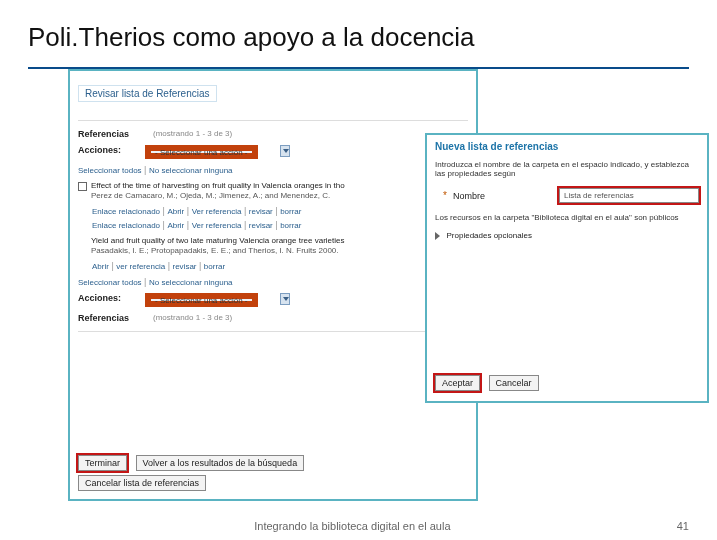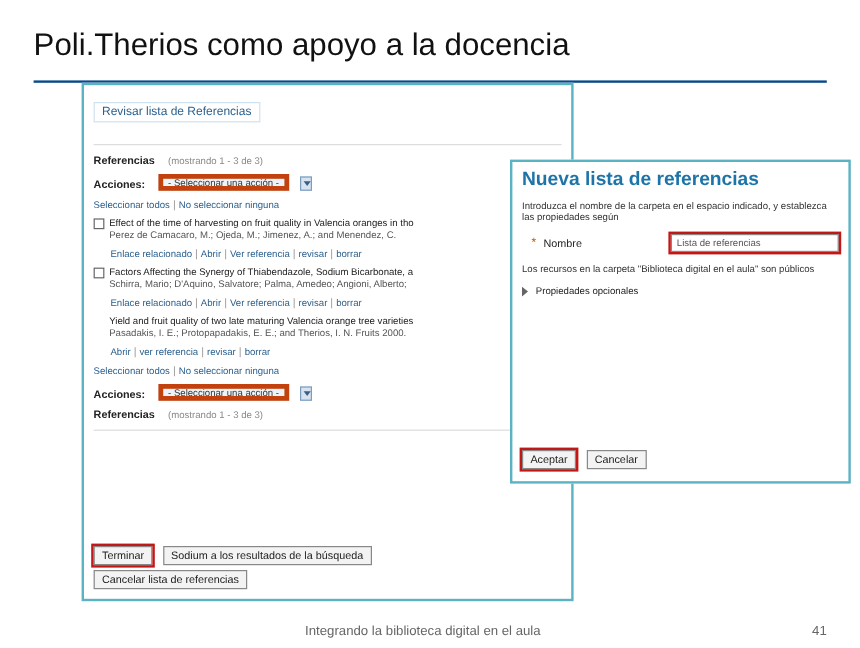--- a/index.html
+++ b/index.html
@@ -49,44 +49,44 @@
   .revisar {
     display:inline-block;
     border:1px solid #cfe2ef;
     background:#fff;
     color:#2b5f8d;
     font-size:10px;
     padding:2px 6px;
     margin-bottom:10px;
   }
   .sep { height:1px; background:#ddd; margin:8px 0; }
-  .row { display:flex; align-items:flex-end; gap:7px; }
+  .row { display:flex; align-items:flex-start; gap:20px; }
   .label { font-weight:bold; font-size:9px; margin-right:4px;}
   .muted { color:#888; font-size:8px; }
   .link { color:#2b5f8d; font-size:8px; }
   .select {
-    border:4px solid #c2410c; height:14px; font-size:8px;
+    border:6px solid #c2410c; height:14px; font-size:8px;
     background:#eef3f8; display:inline-flex; align-items:center;
     padding:0 4px; color:#333;
   }
   .dd-arrow { width:10px;height:12px;border:1px solid #7c9dc0;background:#d7e3ef;display:inline-block;position:relative;margin-left:2px;}
   .dd-arrow::after{content:"";position:absolute;left:2px;top:3px;border-left:3px solid transparent;border-right:3px solid transparent;border-top:4px solid #3a5f86;}
   .checkbox { width:9px;height:9px;border:1px solid #666;display:inline-block;flex:none;margin-top:1px;}
   .ref-item { display:flex;gap:4px;margin:6px 0; }
   .ref-text { font-size:8px; line-height:1.25; color:#222;}
   .auth { color:#555; font-size:8px;}
   .actions { margin:2px 0 4px 14px; }
   .btns-row { position:absolute; left:8px; bottom:8px; }
   .btn {
     border:1px solid #888; background:#f3f3f3; font-size:9px;
     display:inline-flex;align-items:center; padding:2px 6px; margin-right:6px;
   }
   .btn-hl { outline:2px solid #c31616; outline-offset:0px; }
   
-  .r-title { color:#1d74a8; font-size:16px; font-weight:bold; display:block; margin-bottom:8px;}
+  .r-title { color:#1d74a8; font-size:10px; font-weight:bold; display:block; margin-bottom:8px;}
   .r-text { font-size:8px; color:#333; margin-bottom:10px;}
   .field-row { display:flex;align-items:center;gap:6px;margin:6px 0 10px 8px;}
   .star { color:#c05600; font-size:10px;}
   .input {
     border:1px solid #888; height:15px; width:140px; font-size:8px;
     padding:0 4px; display:inline-flex; align-items:center; color:#555;
   }
   .input-hl { outline:2px solid #c31616; outline-offset:0px;}
   .subhead {
     background:#eef2f5; border-top:1px solid #ccd6de; border-bottom:1px solid #ccd6de;
@@ -147,27 +147,20 @@
     </div>
     <div class="actions">
       <span class="link">Enlace relacionado</span><span style="color:#999"> | </span>
       <span class="link">Abrir</span><span style="color:#999"> | </span>
       <span class="link">Ver referencia</span><span style="color:#999"> | </span>
       <span class="link">revisar</span><span style="color:#999"> | </span>
       <span class="link">borrar</span>
     </div>
 
     
-    <div class="ref-item">
-      <span class="checkbox"></span>
-      <div>
-        <div class="ref-text">Factors Affecting the Synergy of Thiabendazole, Sodium Bicarbonate, a</div>
-        <div class="auth">Schirra, Mario; D'Aquino, Salvatore; Palma, Amedeo; Angioni, Alberto;</div>
-      </div>
-    </div>
     <div class="actions">
       <span class="link">Enlace relacionado</span><span style="color:#999"> | </span>
       <span class="link">Abrir</span><span style="color:#999"> | </span>
       <span class="link">Ver referencia</span><span style="color:#999"> | </span>
       <span class="link">revisar</span><span style="color:#999"> | </span>
       <span class="link">borrar</span>
     </div>
 
     
     <div class="ref-item">
@@ -201,21 +194,21 @@
     </div>
 
     <div class="row">
       <span class="label">Referencias</span>
       <span class="muted">(mostrando 1 - 3 de 3)</span>
     </div>
     <div class="sep"></div>
 
     <div class="btns-row">
       <span class="btn btn-hl">Terminar</span>
-      <span class="btn">Sodium a los resultados de la búsqueda</span>
+      <span class="btn">Volver a los resultados de la búsqueda</span>
       <br>
       <span class="btn" style="margin-top:4px;">Cancelar lista de referencias</span>
     </div>
   </div>
 
   <div class="panel right">
     <span class="r-title">Nueva lista de referencias</span>
     <div class="r-text">Introduzca el nombre de la carpeta en el espacio indicado, y establezca las propiedades según</div>
 
     <div class="field-row">

